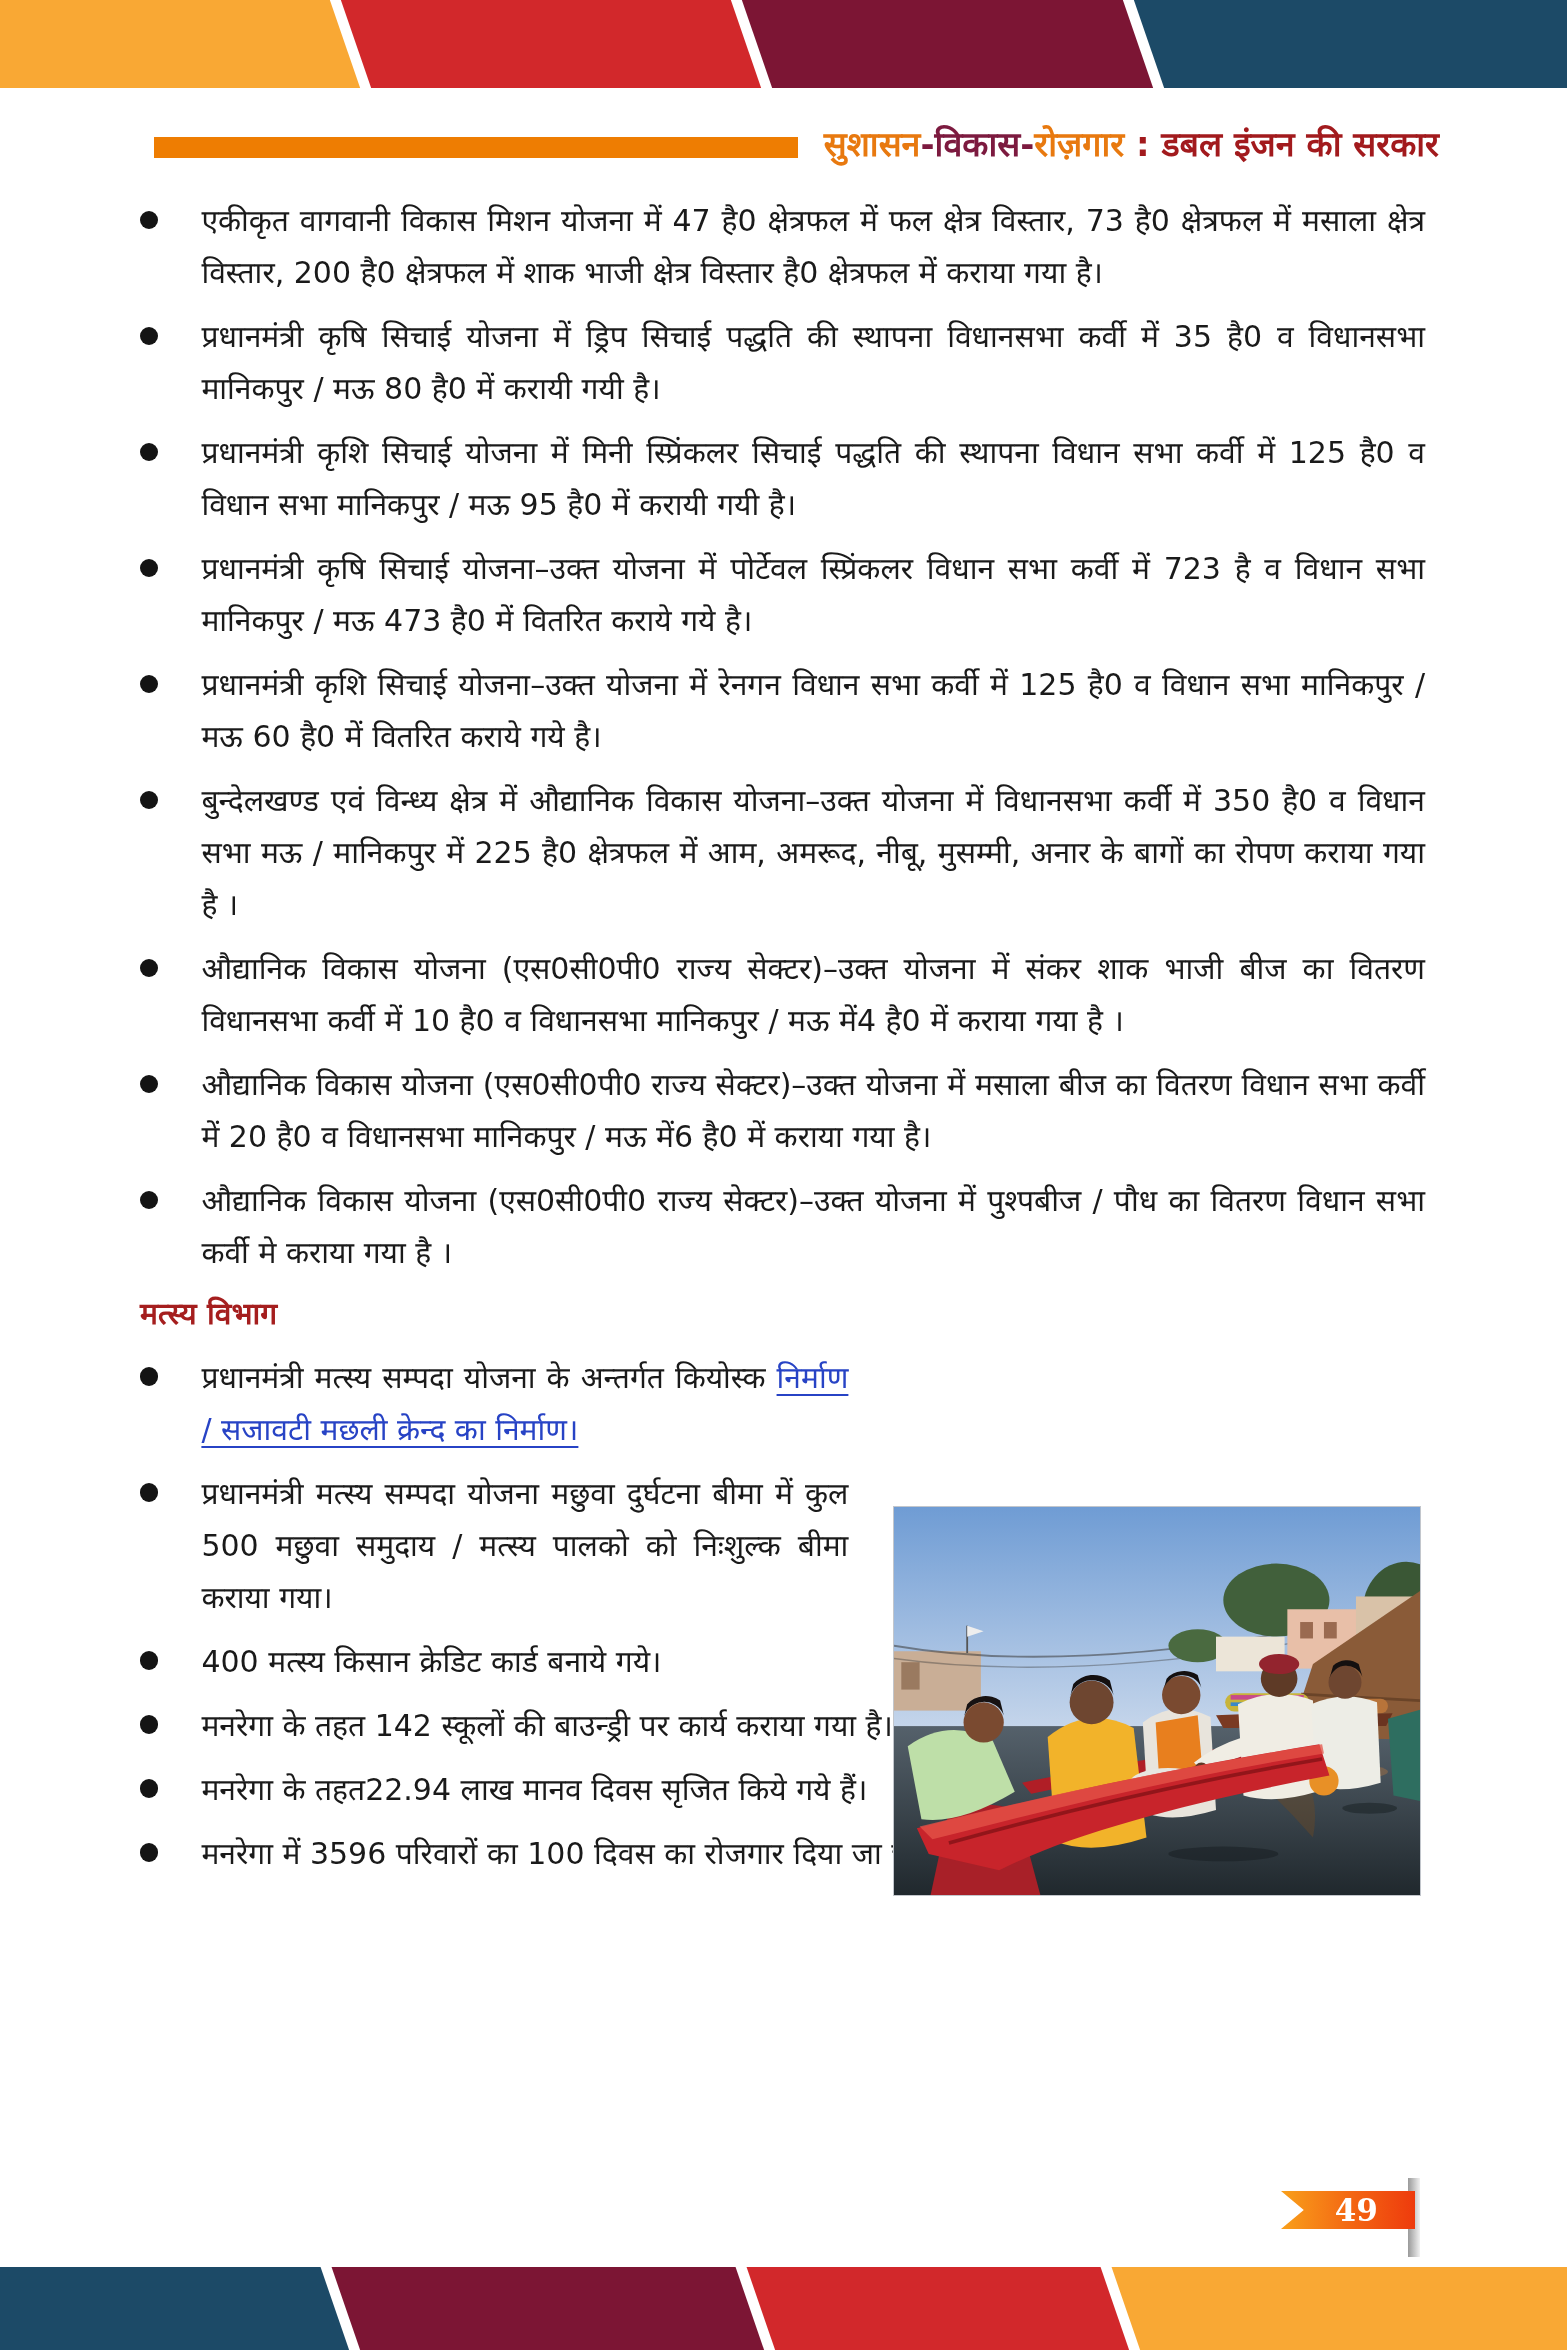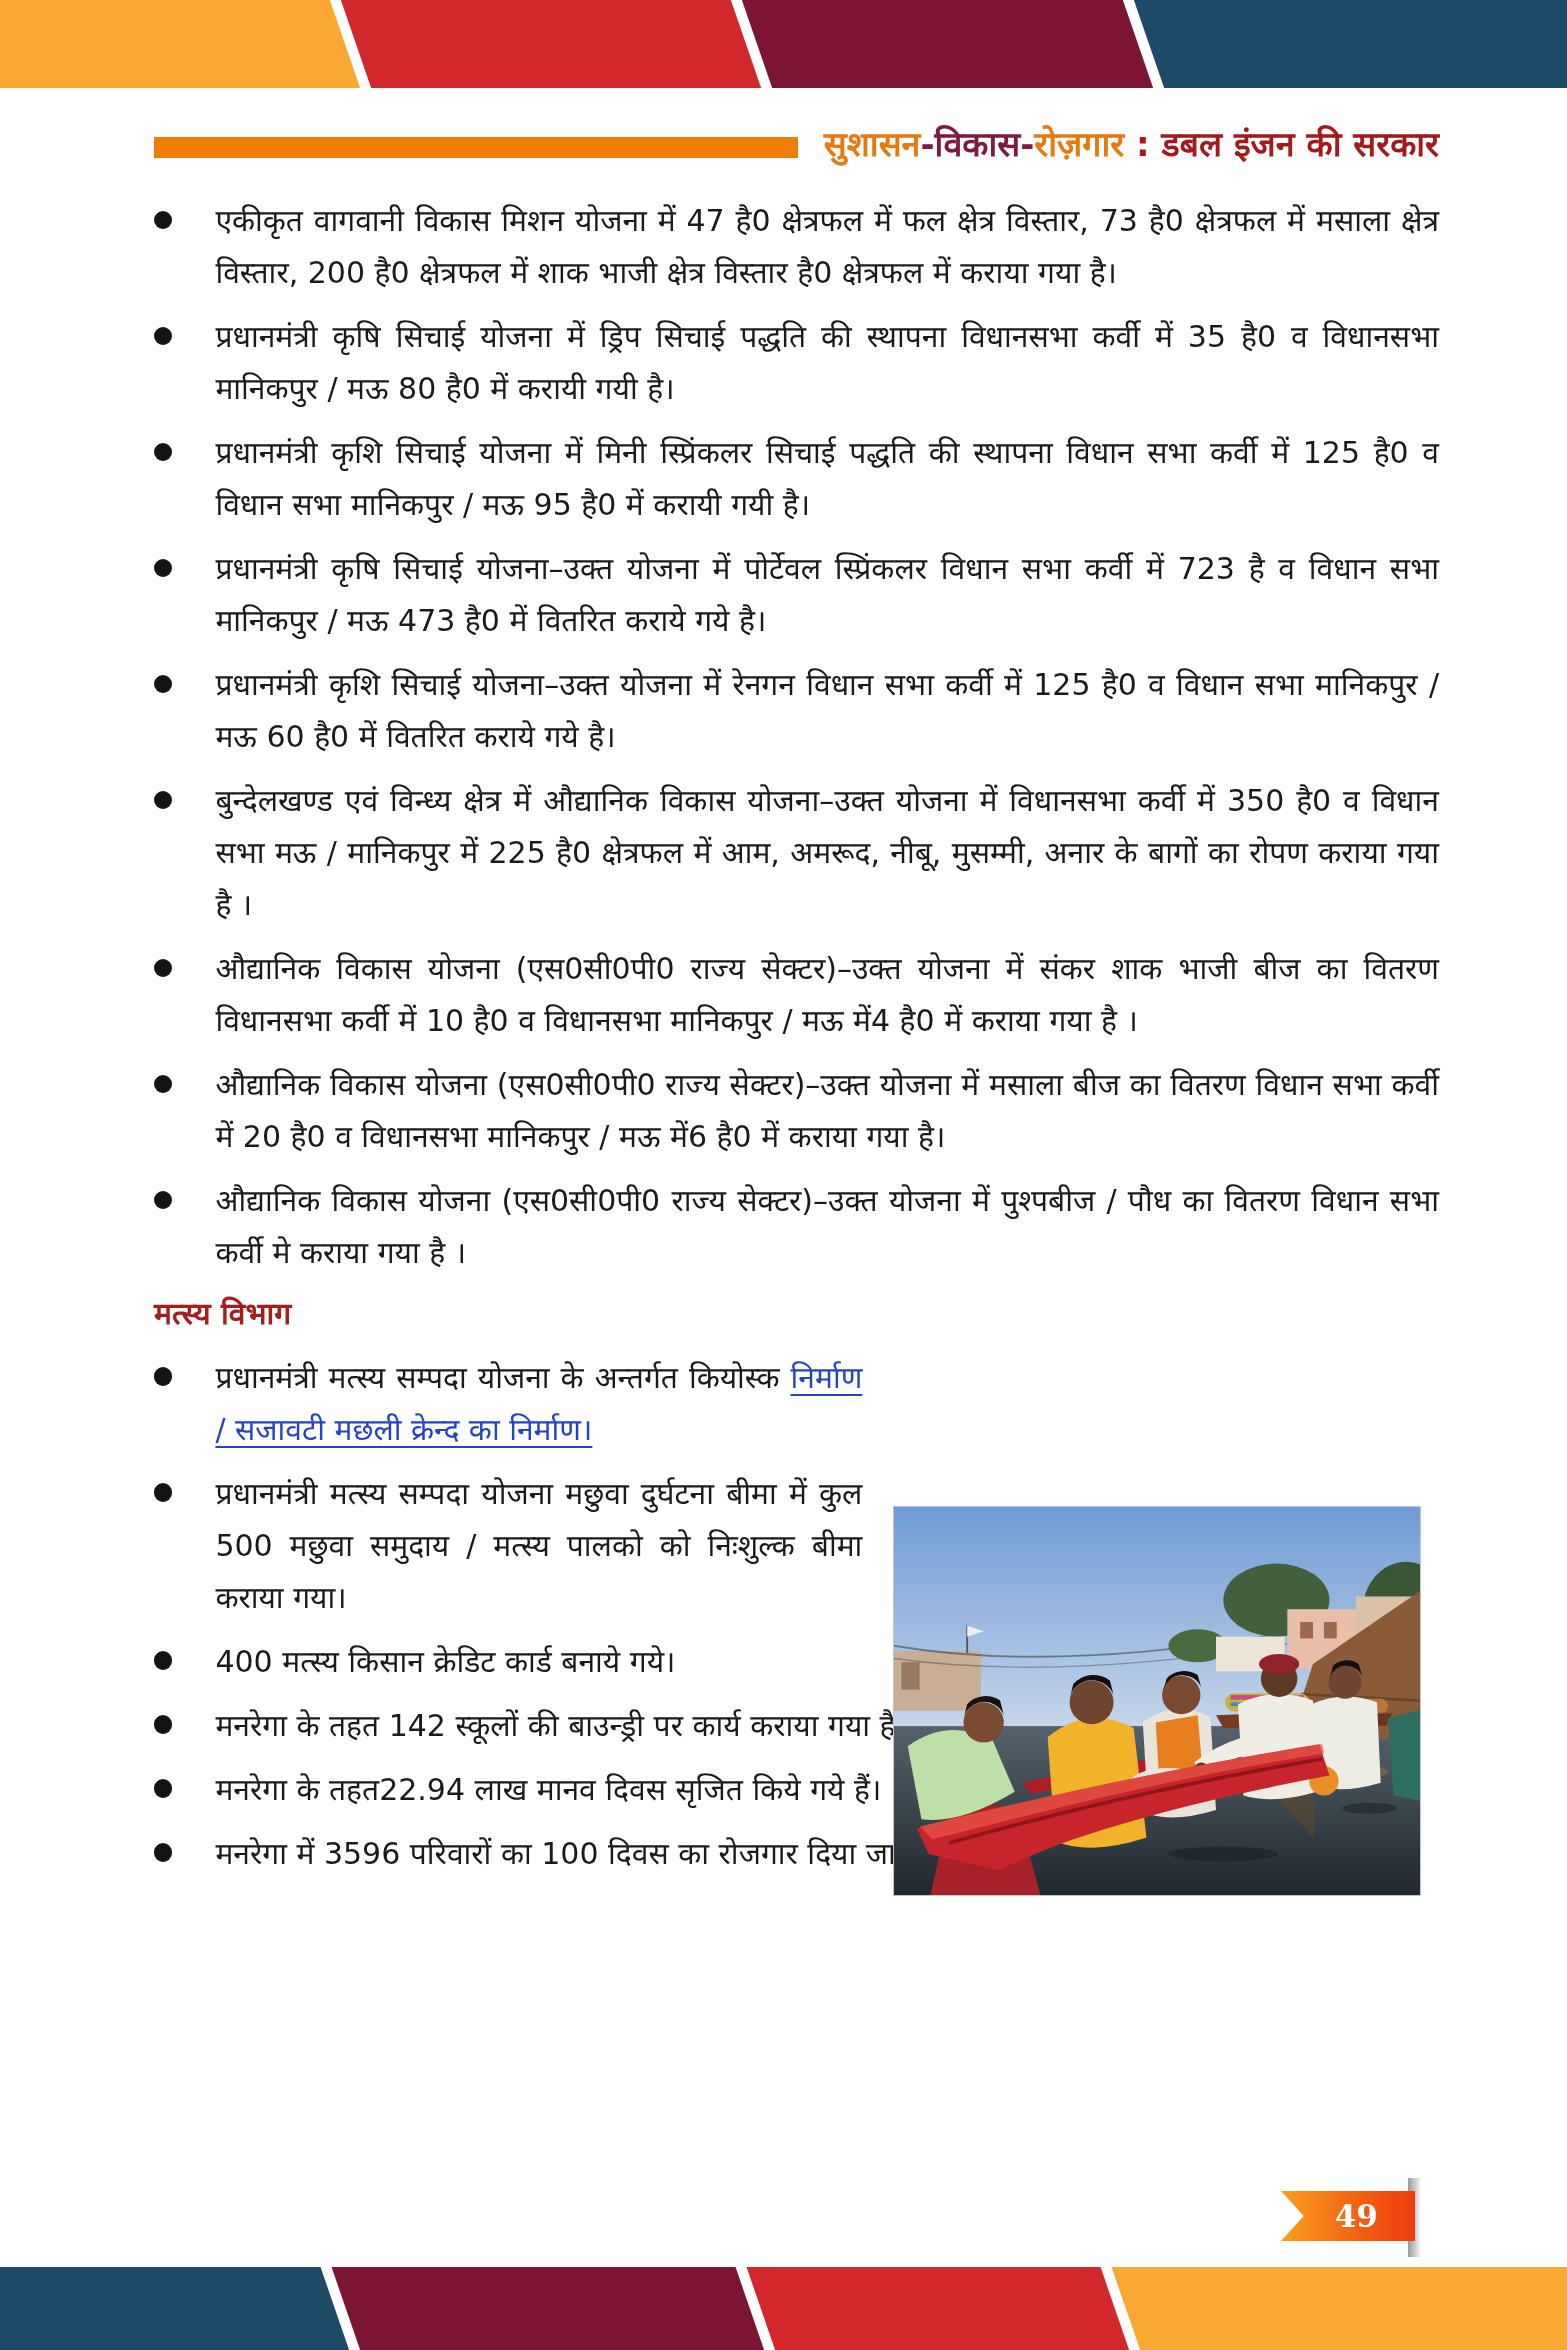--- a/index.html
+++ b/index.html
@@ -30,38 +30,38 @@
   
   .header-row { position:absolute; left:154px; right:129px; top:117px; height:51px;
     display:flex; align-items:center; }
   .header-bar { flex:1 1 auto; height:21px; background:#ee7d02; margin-top:9.2px; }
   .header-title { margin-left:26px; font-size:34px; font-weight:bold; white-space:nowrap; letter-spacing:0; }
   .hp-orange { color:#e8790f; }
   .hp-maroon { color:#7c1a3f; }
   .hp-red { color:#a21a1d; }
 
   
-  .content { position:absolute; left:154px; top:195px; width:1285px; }
+  .content { position:absolute; left:140px; top:195px; width:1285px; }
   .bullet { display:flex; margin-bottom:12px; }
   .dot { flex:0 0 18.4px; width:18.4px; height:18.4px; border-radius:50%; background:#141414;
     margin-top:15.6px; margin-right:43px; }
   .btext { flex:1 1 auto; font-size:30px; line-height:52px; text-align:justify; }
   .btext.narrow { flex:0 0 647px; width:647px; }
   .section-title { font-size:30px; line-height:46px; font-weight:bold; color:#a51e1e;
     margin:7.3px 0 14.7px 0; }
   .link { color:#2743c5; text-decoration:underline; text-decoration-thickness:1.8px;
     text-underline-offset:6.4px; cursor:pointer; }
 
   
   .photo { position:absolute; left:893px; top:1506px; width:528px; height:390px;
     border:1.8px solid #c2c6cc; box-sizing:border-box; background:#9db4d2; }
   .photo svg { display:block; width:100%; height:100%; }
 
   
-  .ribbon { position:absolute; left:1281px; top:2191px; width:134px; height:50px;
+  .ribbon { position:absolute; left:1281px; top:2191px; width:134px; height:38px;
     background:linear-gradient(90deg,#f9a01b 0%,#f36412 55%,#ee3b0d 100%);
     clip-path:polygon(0 0,100% 0,100% 100%,0 100%,17% 50%);
     display:flex; align-items:center; justify-content:center; padding-left:16.5px; box-sizing:border-box; }
   .ribbon-num { color:#ffffff; font-weight:bold; font-size:31px; font-family:"DejaVu Serif", serif; }
   .page-shadow { position:absolute; left:1408px; top:2178px; width:12px; height:79px;
     background:linear-gradient(90deg,rgba(70,70,70,.55),rgba(140,140,140,.12)); }
 </style>
 </head>
 <body>
 

